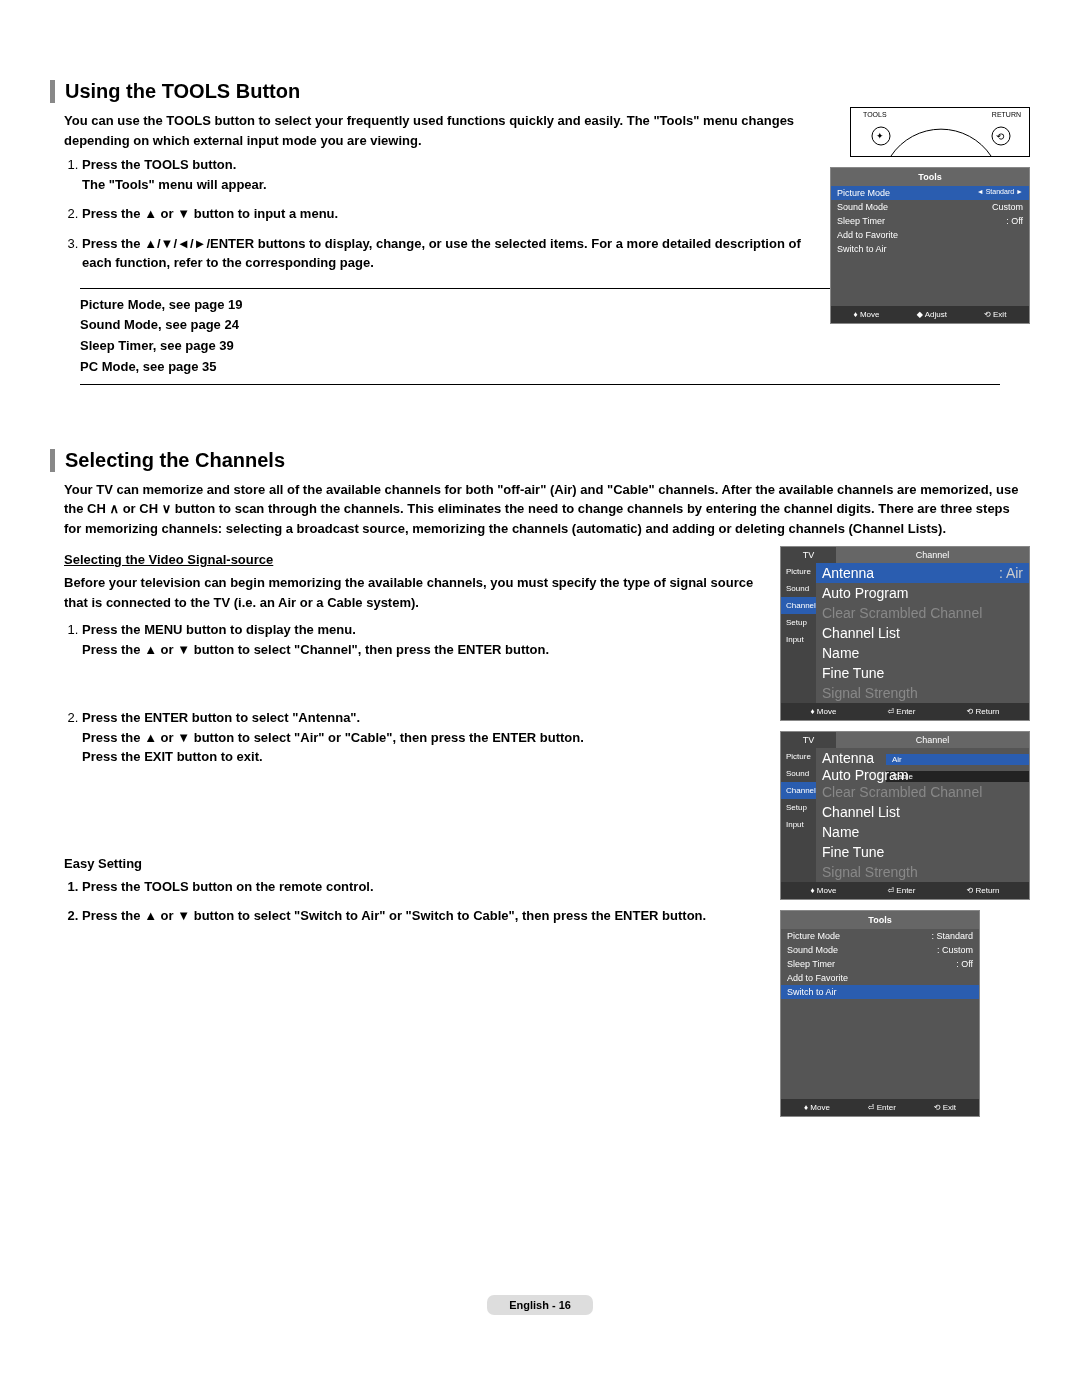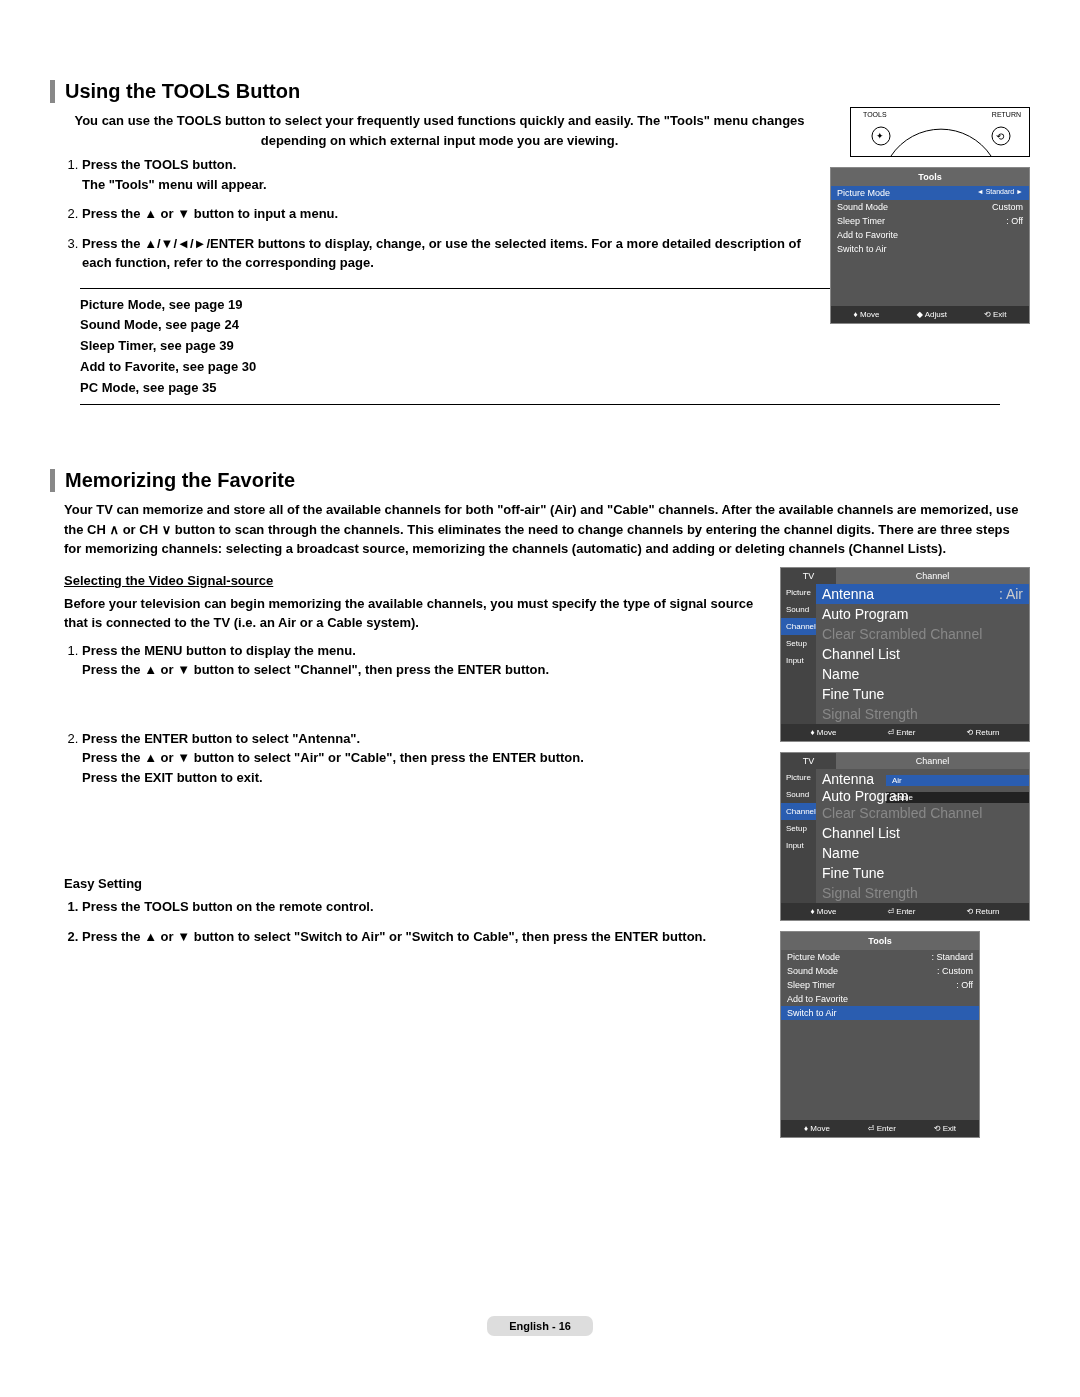--- a/index.html
+++ b/index.html
@@ -87,37 +87,36 @@
         </div>
       <div class="empty"></div>
       <div class="bot">
           <span>♦ <span>Move</span></span>
           <span>◆ <span>Adjust</span></span>
           <span>⟲ <span>Exit</span></span>
         </div>
     </div>
   </div>
 
-  <div class="intro-text" style="margin-left:14px;text-align:center;">You can use the TOOLS button to select your frequently used functions quickly and easily. The "Tools" menu changes depending on which external input mode you are viewing.</div>
+  <div class="intro-text" style="margin-left:14px;">You can use the TOOLS button to select your frequently used functions quickly and easily. The "Tools" menu changes depending on which external input mode you are viewing.</div>
   <ol class="steps">
     <li><span class="bold-line">Press the TOOLS button.</span><br><span class="bold-line">The "Tools" menu will appear.</span></li>
     <li><span class="bold-line">Press the ▲ or ▼ button to input a menu.</span></li>
     <li><span class="bold-line">Press the ▲/▼/◄/►/ENTER buttons to display, change, or use the selected items. For a more detailed description of each function, refer to the corresponding page.</span></li>
   </ol>
   <div class="cross-refs">
     <div>Picture Mode, see page 19</div>
     <div>Sound Mode, see page 24</div>
     <div>Sleep Timer, see page 39</div>
-    <div>Add to Favorite, see page 30</div>
     <div>PC Mode, see page 35</div>
   </div>
 </div>
 
 <div class="sec clearfix">
-  <div class="section-title">Memorizing the Favorite</div>
+  <div class="section-title">Selecting the Channels</div>
   <div class="para">Your TV can memorize and store all of the available channels for both "off-air" (Air) and "Cable" channels. After the available channels are memorized, use the CH ∧ or CH ∨ button to scan through the channels. This eliminates the need to change channels by entering the channel digits. There are three steps for memorizing channels: selecting a broadcast source, memorizing the channels (automatic) and adding or deleting channels (Channel Lists).</div>
 
   <div class="float-right-col" style="margin-top:0;">
 
     <div class="channel-panel">
       <div class="hdr-row">
           <div class="tv">TV</div>
           <div class="ch">Channel</div>
         </div>
       <div class="body">

